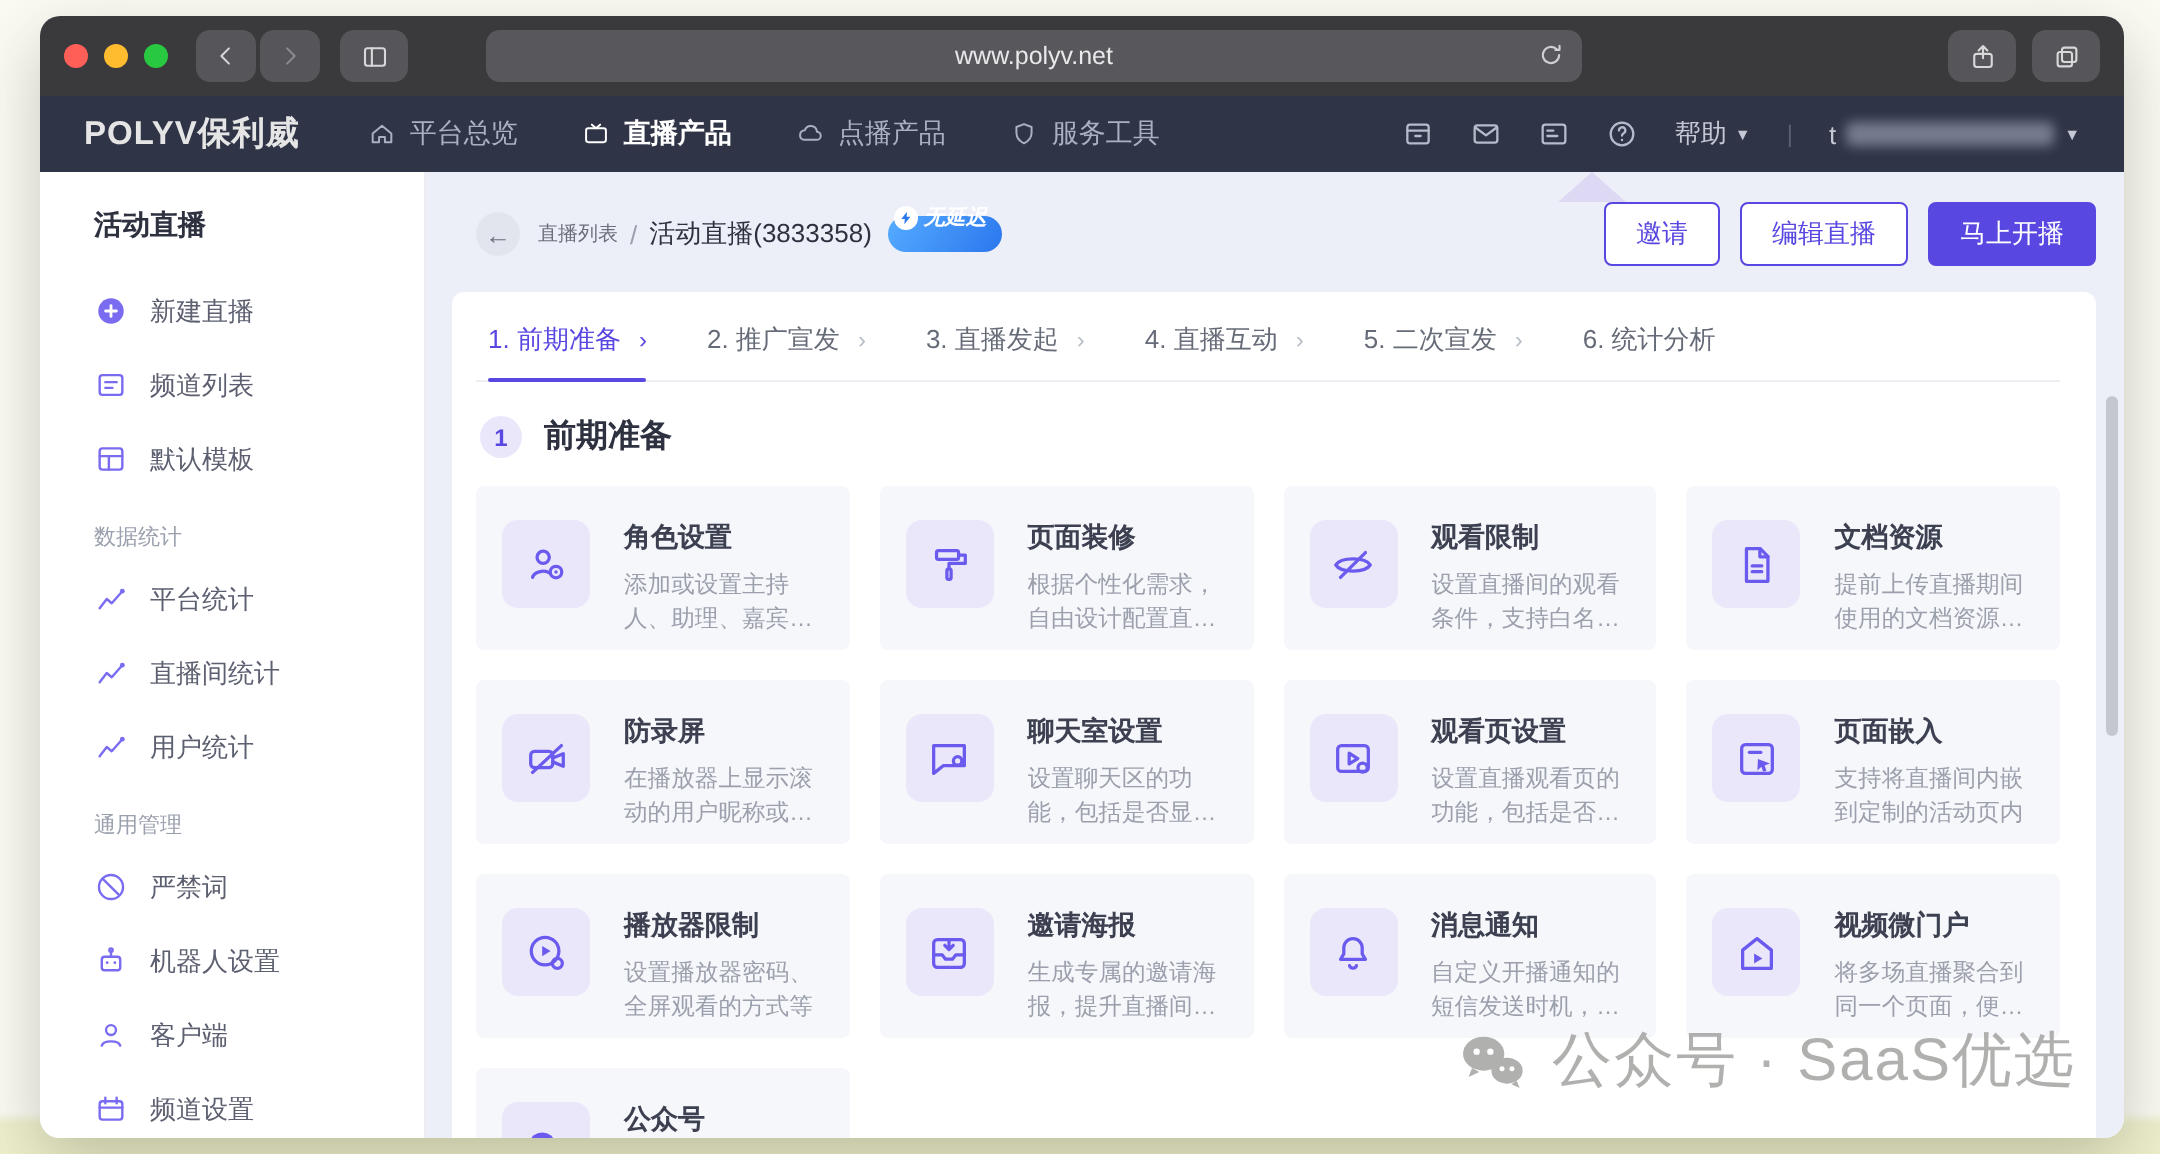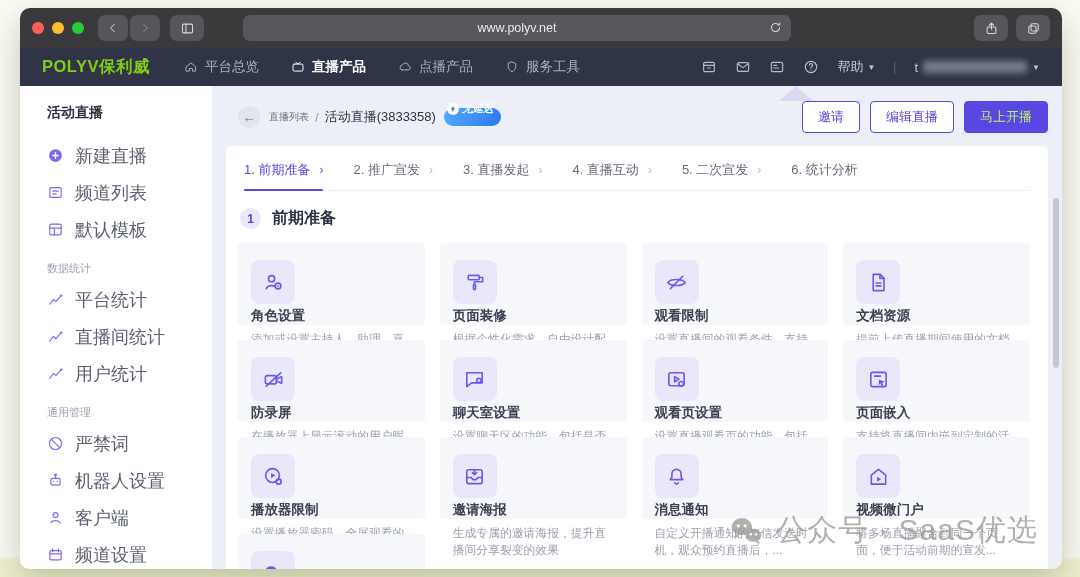--- a/index.html
+++ b/index.html
@@ -23,66 +23,66 @@
   .chrome-btn.fwd{color:#8b8b90;}
   .chrome-btn.single{width:34px;}
   .url-bar{position:absolute;left:223px;top:7px;width:548px;height:26px;background:#58585c;border-radius:7px;
     display:flex;align-items:center;justify-content:center;color:#e9e9ec;font-size:12.5px;}
   .url-refresh{position:absolute;right:8px;top:5px;color:#cfcfd4;}
   .chrome-right{margin-left:auto;display:flex;gap:8px;}
   .icon{display:inline-flex;align-items:center;justify-content:center;line-height:0;}
   .icon svg{stroke:currentColor;fill:none;stroke-width:1.7;stroke-linecap:round;stroke-linejoin:round;}
   
   .appnav{height:38px;background:var(--nav-bg);display:flex;align-items:center;color:#aab0c2;padding:0 22px;flex:none;}
-  .logo{color:#84cc16;font-weight:bold;font-size:16.5px;letter-spacing:.5px;margin-right:34px;white-space:nowrap;}
+  .logo{color:#e5e5e5;font-weight:bold;font-size:16.5px;letter-spacing:.5px;margin-right:34px;white-space:nowrap;}
   .nav-items{display:flex;gap:32px;}
   .nav-item{display:flex;align-items:center;gap:7px;font-size:13.5px;cursor:pointer;white-space:nowrap;}
   .nav-item.active{color:#fff;font-weight:bold;}
   .nav-right{margin-left:auto;display:flex;align-items:center;gap:18px;}
   .nav-right .icon{color:#b6bccb;}
   .help{display:flex;align-items:center;gap:4px;font-size:13px;color:#c3c8d4;cursor:pointer;}
   .caret{font-size:8px;color:#c3c8d4;}
   .nav-divider{color:#5a6075;font-size:12px;}
   .account{display:flex;align-items:center;gap:5px;font-size:13px;color:#c3c8d4;cursor:pointer;}
   .blur-bar{width:104px;height:12px;border-radius:3px;background:#8e94a5;filter:blur(3px);opacity:.75;}
   
   .main{flex:1;display:flex;min-height:0;background:var(--content-bg);position:relative;}
   .sidebar{width:193px;background:#fff;border-right:1px solid #ececf2;padding:18px 0 0 27px;flex:none;overflow:hidden;}
   .sb-title{font-size:14px;font-weight:bold;color:var(--txt-dark);margin-bottom:15px;}
   .sb-label{font-size:11px;color:#9aa0ad;margin:13px 0 5px;}
-  .sb-item{display:flex;align-items:center;gap:11px;height:37px;font-size:18px;color:var(--txt-mid);cursor:pointer;}
+  .sb-item{display:flex;align-items:center;gap:11px;height:37px;font-size:13px;color:var(--txt-mid);cursor:pointer;}
   .sb-item .icon{color:#7a6cf0;width:17px;height:17px;}
   .sb-item .icon svg{width:17px;height:17px;}
   
   .content{flex:1;display:flex;flex-direction:column;padding:15px 14px 0 13px;min-width:0;position:relative;}
   .deco-triangle{position:absolute;left:566px;top:0;width:0;height:0;border-left:17px solid transparent;border-right:17px solid transparent;border-bottom:15px solid #d9d5f3;opacity:.85;}
   .content-header{display:flex;align-items:center;height:32px;margin-bottom:13px;position:relative;z-index:1;}
   .back-circle{width:22px;height:22px;border-radius:50%;background:#e2e4ee;color:#6b6f7b;font-size:13px;display:flex;align-items:center;justify-content:center;margin:0 9px 0 12px;cursor:pointer;}
   .crumb-parent{font-size:10px;color:#6b6f7b;cursor:pointer;}
   .crumb-sep{font-size:13px;color:#9aa0ac;margin:0 6px;}
   .crumb-current{font-size:13px;color:var(--txt-dark);}
   .badge{margin-left:8px;height:18px;padding:0 8px 16px 3px;border-radius:9px;background:linear-gradient(120deg,#55abff,#2b77ee);
     color:#fff;font-size:10.5px;font-style:italic;font-weight:bold;display:flex;align-items:center;gap:3px;}
   .badge-dot{width:12px;height:12px;border-radius:50%;background:#fff;display:flex;align-items:center;justify-content:center;}
   .badge-dot svg{width:8px;height:8px;fill:#2b77ee;stroke:none;}
   .header-btns{margin-left:auto;display:flex;gap:10px;}
   .btn{font-size:13px;border-radius:4px;padding:6px 15px;cursor:pointer;border:1px solid var(--accent);background:#fff;color:var(--accent);white-space:nowrap;}
-  .btn.primary{background:var(--accent);color:#bef264;}
+  .btn.primary{background:var(--accent);color:#ffffff;}
   .panel{flex:1;background:#fff;border-radius:6px 6px 0 0;padding:15px 18px 0 12px;overflow:hidden;position:relative;z-index:1;}
   .tabs{display:flex;gap:30px;padding:0 0 11px 6px;border-bottom:1px solid #ededf3;}
   .tab{display:flex;align-items:center;gap:9px;font-size:13px;color:#666b78;cursor:pointer;position:relative;white-space:nowrap;}
   .tab .chev{font-size:12px;color:#b9bdc8;}
   .tab.active{color:var(--accent);}
   .tab.active .chev{color:var(--accent);}
   .tab.active::after{content:"";position:absolute;left:0;right:0;bottom:-12px;height:2px;background:var(--accent);border-radius:1px;}
   .section-head{display:flex;align-items:center;gap:11px;margin:17px 0 14px 2px;}
   .num-badge{width:21px;height:21px;border-radius:50%;background:var(--accent-soft);color:var(--accent);font-size:12px;font-weight:bold;display:flex;align-items:center;justify-content:center;}
   .section-title{font-size:16px;font-weight:bold;color:var(--txt-dark);}
   .cards{display:grid;grid-template-columns:repeat(4,1fr);gap:15px;}
-  .card{background:var(--card-bg);border-radius:4px;padding:17px 13px;display:flex;gap:3px;height:82px;cursor:pointer;flex-direction:column;}
+  .card{background:var(--card-bg);border-radius:4px;padding:17px 13px;display:flex;gap:17px;height:82px;cursor:pointer;}
   .tile{width:44px;height:44px;border-radius:8px;background:var(--accent-soft);display:flex;align-items:center;justify-content:center;color:var(--icon-purple);flex:none;}
   .tile svg{width:23px;height:23px;}
   .card-title{font-size:13.5px;font-weight:600;color:#3c4050;margin-bottom:6px;}
   .card-desc{font-size:11.8px;color:var(--txt-light);line-height:1.45;display:-webkit-box;-webkit-line-clamp:2;-webkit-box-orient:vertical;overflow:hidden;}
   .scroll-thumb{position:absolute;right:3px;top:190px;width:6px;height:170px;border-radius:3px;background:#c5c7cf;}
   .watermark{position:absolute;right:24px;bottom:18px;display:flex;align-items:center;gap:10px;color:#9b9b99;opacity:.78;z-index:5;font-size:30px;letter-spacing:1px;}
   .watermark .icon svg{width:40px;height:40px;}
 </style>
 </head>
 <body>

